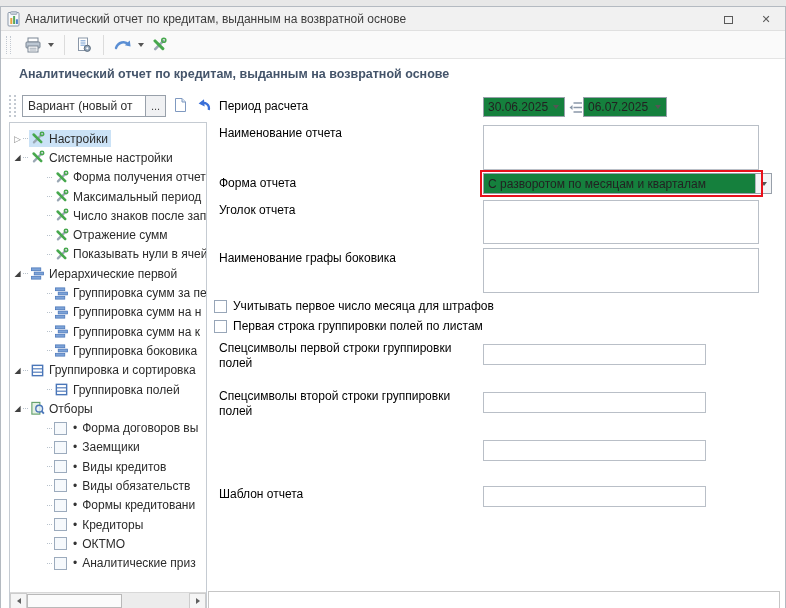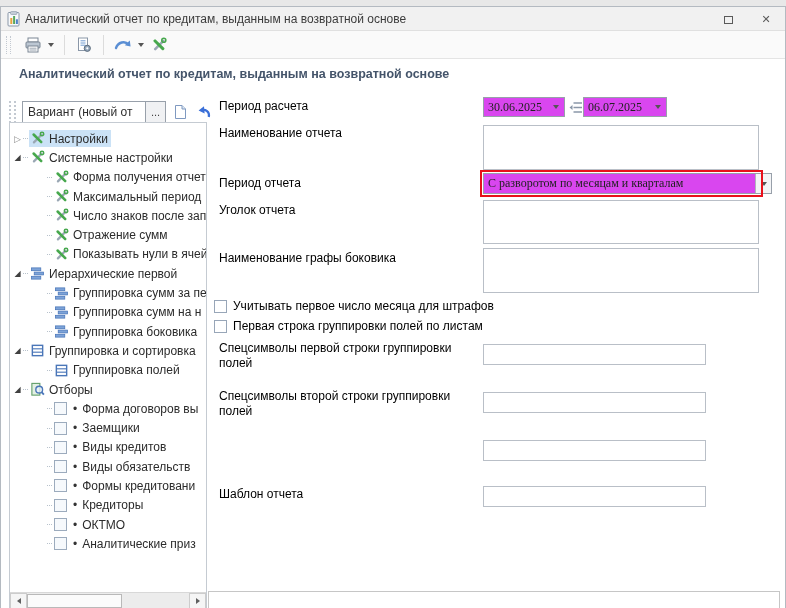--- a/index.html
+++ b/index.html
@@ -21,21 +21,21 @@
   .toolbar { position:absolute; left:0; top:24px; width:786px; height:28px; background:#fafafa; border-bottom:1px solid #e4e4e4; display:flex; align-items:center; }
   .tgrip { width:5px; height:18px; border-left:1px dotted #c3c9d1; border-right:1px dotted #c3c9d1; margin:0 10px 0 5px; }
   .tb { border:none; background:transparent; width:24px; height:24px; display:flex; align-items:center; justify-content:center; padding:0; }
   .tb svg { display:block; }
   .tb-caret { border:none; background:transparent; width:12px; height:24px; display:flex; align-items:center; justify-content:center; padding:0; }
   .caret { width:0; height:0; border-left:3.5px solid transparent; border-right:3.5px solid transparent; border-top:4.5px solid #555; }
   .tb-sep { width:1px; height:20px; background:#dcdcdc; margin:0 7px; }
   
   .page-header { position:absolute; left:18px; top:60px; font-size:12.5px; font-weight:bold; color:#44546a; white-space:nowrap; }
   
-  .variant-row { position:absolute; left:8px; top:88px; height:34px; display:flex; align-items:center; }
+  .variant-row { position:absolute; left:8px; top:88px; height:34px; display:flex; align-items:flex-start; }
   .vgrip { width:7px; height:22px; border-left:2px dotted #c3c9d1; border-right:2px dotted #c3c9d1; margin-right:6px; }
   .variant-input { width:124px; height:22px; border:1px solid #98a0aa; background:#fff; font-size:12px; color:#2e2e2e; line-height:20px; padding:0 5px; white-space:nowrap; overflow:hidden; }
   .browse-btn { width:20px; height:22px; border:1px solid #98a0aa; border-left:none; background:#f0f1f3; font-size:11px; color:#444; line-height:18px; }
   .icon-btn { width:20px; height:20px; border:none; background:transparent; margin-left:4px; padding:0; display:flex; align-items:center; justify-content:center; }
   
   .tree-panel { position:absolute; left:8px; top:115px; width:198px; height:488px; border:1px solid #c5cbd2; background:#fff; overflow:hidden; }
   .tree-body { position:absolute; left:0; top:6px; right:0; bottom:18px; overflow:hidden; }
   .tree-row { height:19.3px; display:flex; align-items:center; font-size:12px; color:#2b2b2b; white-space:nowrap; }
   .tree-row.lvl0 { padding-left:2px; }
   .tree-row.lvl1 { padding-left:26px; }
@@ -55,21 +55,21 @@
   .sb-btn.left { left:0; }
   .sb-btn.right { right:0; }
   .tri-l { width:0; height:0; border-top:3.5px solid transparent; border-bottom:3.5px solid transparent; border-right:4.5px solid #5f5f5f; }
   .tri-r { width:0; height:0; border-top:3.5px solid transparent; border-bottom:3.5px solid transparent; border-left:4.5px solid #5f5f5f; }
   .sb-thumb { position:absolute; left:17px; top:1px; width:95px; height:14px; background:#fbfbfb; border:1px solid #b9b9b9; }
   
   .flabel { position:absolute; font-size:12px; color:#000000; line-height:15px; }
   .field { position:absolute; border:1px solid #b9bfc7; background:#fff; font-size:12px; color:#222; font-family:inherit; }
   textarea.field { resize:none; padding:2px 4px; }
   input.field { padding:0 4px; }
-  .combo { position:absolute; border:1px solid #98a0aa; background:#d946ef; display:flex; align-items:center; font-size:12px; color:#222;font-family:Liberation Serif, serif; }
+  .combo { position:absolute; border:1px solid #98a0aa; background:#15803d; display:flex; align-items:center; font-size:12px; color:#222; }
   .combo .val { flex:1; padding:0 4px; white-space:nowrap; overflow:hidden; }
   .combo .dd { width:16px; align-self:stretch; display:flex; align-items:center; justify-content:center; }
   .combo.btn-style .dd { border-left:1px solid #b0b6bd; background:#f3f4f6; }
   .red-box { position:absolute; left:479px; top:163px; width:283px; height:27px; border:2px solid #e8111c; pointer-events:none; }
   .cb { position:absolute; width:13px; height:13px; border:1px solid #98a6b8; background:#fff; }
   .period-icon { position:absolute; left:568px; top:93px; width:14px; height:14px; }
 </style>
 </head>
 <body>
 
@@ -308,20 +308,36 @@
           <span class="row-body">
             <span class="tree-icon">
               <svg viewBox="0 0 16 16">
                 <g fill="#7da3d8" stroke="#4a76b8" stroke-width="0.8">
                   <rect x="1.5" y="2" width="10" height="3"></rect>
                   <rect x="4.5" y="6.5" width="10" height="3"></rect>
                   <rect x="1.5" y="11" width="10" height="3"></rect>
                 </g>
               </svg>
             </span>
+            <span class="tree-label">Группировка сумм на к</span>
+          </span>
+        </div>
+        <div class="tree-row lvl1">
+          <span class="expander "></span>
+          <span class="connector"></span>
+          <span class="row-body">
+            <span class="tree-icon">
+              <svg viewBox="0 0 16 16">
+                <g fill="#7da3d8" stroke="#4a76b8" stroke-width="0.8">
+                  <rect x="1.5" y="2" width="10" height="3"></rect>
+                  <rect x="4.5" y="6.5" width="10" height="3"></rect>
+                  <rect x="1.5" y="11" width="10" height="3"></rect>
+                </g>
+              </svg>
+            </span>
             <span class="tree-label">Группировка боковика</span>
           </span>
         </div>
         <div class="tree-row lvl0">
           <span class="expander exp-expanded">◢</span>
           <span class="connector"></span>
           <span class="row-body">
             <span class="tree-icon">
               <svg viewBox="0 0 16 16">
                 <rect x="2.5" y="2.5" width="11" height="11" fill="#fff" stroke="#4a76b8" stroke-width="1.5"></rect>
@@ -439,21 +455,21 @@
         </span>
       <span class="sb-thumb"></span>
       <span class="sb-btn right">
           <span class="tri-r"></span>
         </span>
     </div>
   </div>
 
   <span class="flabel" style="left:218px; top:92px;">Период расчета</span>
   <span class="flabel" style="left:218px; top:119px;">Наименование отчета</span>
-  <span class="flabel" style="left:218px; top:169px;">Период отчета</span>
+  <span class="flabel" style="left:218px; top:169px;">Форма отчета</span>
   <span class="flabel" style="left:218px; top:196px;">Уголок отчета</span>
   <span class="flabel" style="left:218px; top:244px;">Наименование графы боковика</span>
   <span class="flabel" style="left:218px; top:334px; width:250px;">Спецсимволы первой строки группировки полей</span>
   <span class="flabel" style="left:218px; top:382px; width:250px;">Спецсимволы второй строки группировки полей</span>
   <span class="flabel" style="left:218px; top:480px;">Шаблон отчета</span>
 
   <div class="combo" style="left:482px; top:90px; width:82px; height:20px;">
     <span class="val">30.06.2025</span>
     <span class="dd">
         <span class="caret"></span>

